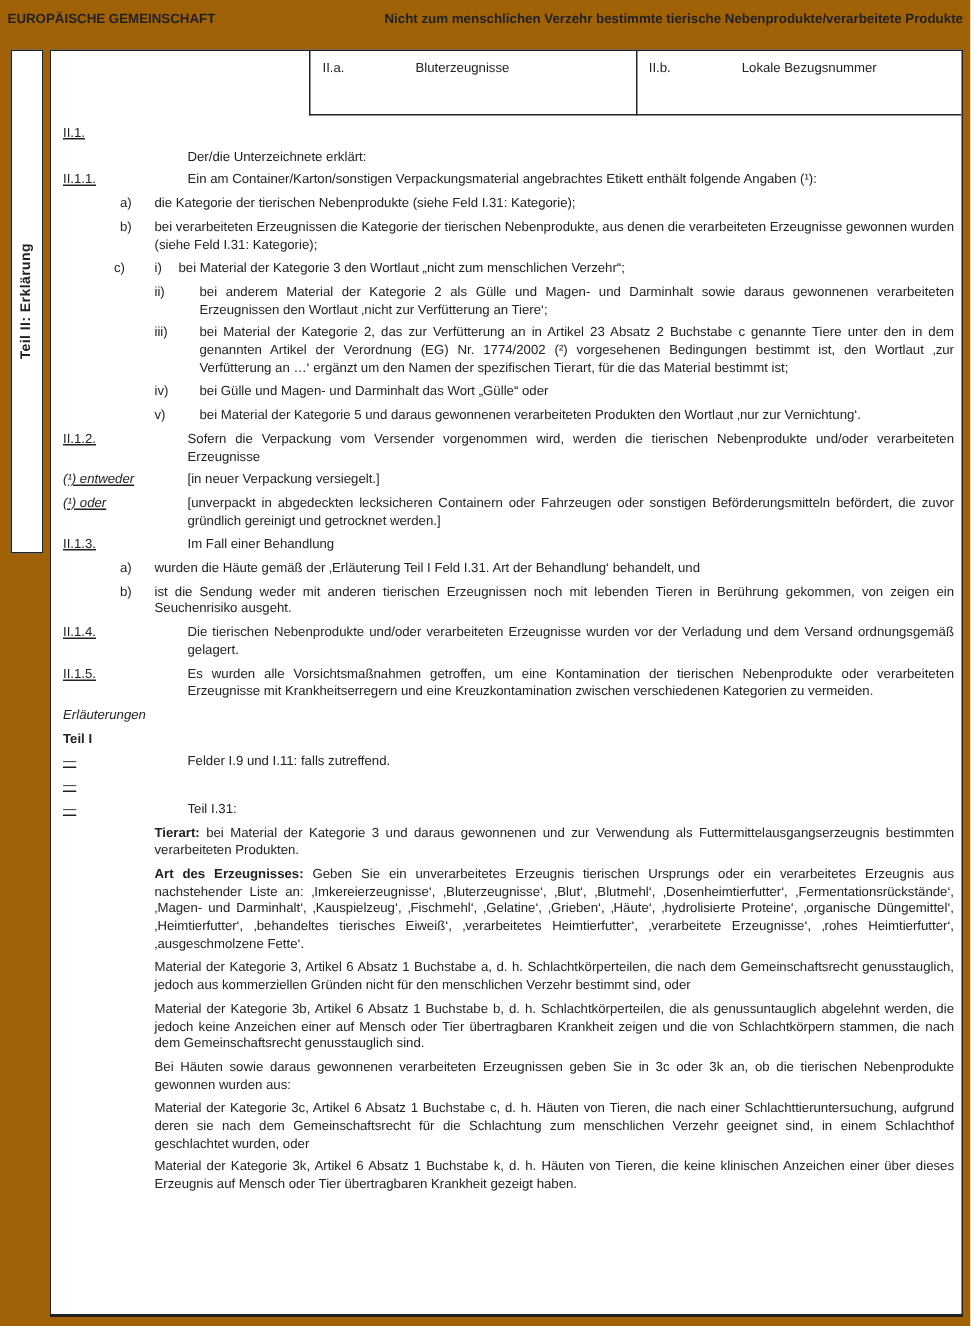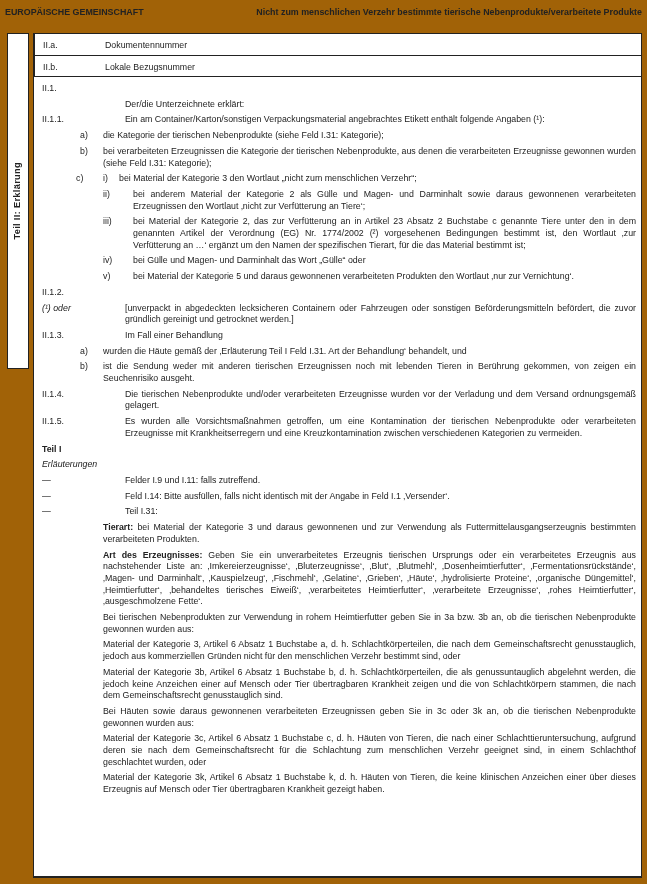--- a/index.html
+++ b/index.html
@@ -20,30 +20,30 @@
   }
   .sidebox {
     position:absolute; left:7px; top:33px; width:22px; height:336px;
     border:1.5px solid #222; box-sizing:border-box;
     display:flex; align-items:center; justify-content:center; background:#fff;
   }
   .sidebox .vtext {
     writing-mode:vertical-rl; transform:rotate(180deg);
     font-weight:bold; font-size:9.3px; white-space:nowrap; letter-spacing:.3px;
   }
-  .idrow { display:flex; height:43px;flex-direction:column; }
+  .idrow { display:flex; height:43px; }
   .id-spacer { width:172px; flex-shrink:0; }
   .id-cell {
     flex:1; border-left:1.5px solid #222; border-bottom:1.5px solid #222;
     box-sizing:border-box; padding:6px 0 0 8px; display:flex;
   }
   .id-code { width:62px; flex-shrink:0; }
   .content { padding:6px 5px 0 8px; }
   .row { display:flex; margin-bottom:4px; }
-  .num { width:83px; flex-shrink:0; }
+  .num { width:83px; flex-shrink:0;text-decoration:underline; }
   .txt { flex:1; text-align:justify; }
   .sub { margin-left:38px; }
   .lab { width:23px; flex-shrink:0; }
   .crow { margin-left:34px; }
   .clab { width:27px; flex-shrink:0; }
   .rom { width:16px; flex-shrink:0; }
   .csub { margin-left:61px;gap:14px; }
   .para { margin:0 0 4px 61px; text-align:justify; }
   .it { font-style:italic; }
   .b { font-weight:bold; }
@@ -61,21 +61,21 @@
   <div class="sidebox">
     <span class="vtext">Teil II: Erklärung</span>
   </div>
 
   <div class="mainbox">
 
     <div class="idrow">
       <div class="id-spacer"></div>
       <div class="id-cell">
         <span class="id-code">II.a.</span>
-        <span>Dokumentennummer</span>
+        <span>Bluterzeugnisse</span>
       </div>
       <div class="id-cell">
         <span class="id-code">II.b.</span>
         <span>Lokale Bezugsnummer</span>
       </div>
     </div>
 
     <div class="content">
 
       <div class="row">
@@ -115,20 +115,25 @@
         <span class="rom">iv)</span>
         <span class="txt">bei Gülle und Magen- und Darminhalt das Wort „Gülle“ oder</span>
       </div>
       <div class="row csub">
         <span class="rom">v)</span>
         <span class="txt">bei Material der Kategorie 5 und daraus gewonnenen verarbeiteten Produkten den Wortlaut ‚nur zur Vernichtung‘.</span>
       </div>
 
       <div class="row">
         <span class="num">II.1.2.</span>
+        <span class="txt">Sofern die Verpackung vom Versender vorgenommen wird, werden die tierischen Nebenprodukte und/oder verarbeiteten Erzeugnisse</span>
+      </div>
+      <div class="row">
+        <span class="num it">(¹) entweder</span>
+        <span class="txt">[in neuer Verpackung versiegelt.]</span>
       </div>
       <div class="row">
         <span class="num it">(¹) oder</span>
         <span class="txt">[unverpackt in abgedeckten lecksicheren Containern oder Fahrzeugen oder sonstigen Beförderungsmitteln befördert, die zuvor gründlich gereinigt und getrocknet werden.]</span>
       </div>
 
       <div class="row">
         <span class="num">II.1.3.</span>
         <span class="txt">Im Fall einer Behandlung</span>
       </div>
@@ -144,45 +149,43 @@
       <div class="row">
         <span class="num">II.1.4.</span>
         <span class="txt">Die tierischen Nebenprodukte und/oder verarbeiteten Erzeugnisse wurden vor der Verladung und dem Versand ordnungsgemäß gelagert.</span>
       </div>
       <div class="row">
         <span class="num">II.1.5.</span>
         <span class="txt">Es wurden alle Vorsichtsmaßnahmen getroffen, um eine Kontamination der tierischen Nebenprodukte oder verarbeiteten Erzeugnisse mit Krankheitserregern und eine Kreuzkontamination zwischen verschiedenen Kategorien zu vermeiden.</span>
       </div>
 
       <div class="row">
-        <span class="txt b" style="text-align:left">Teil I</span>
+        <span class="txt it" style="text-align:left">Erläuterungen</span>
       </div>
       <div class="row">
-        <span class="txt it" style="text-align:left">Erläuterungen</span>
+        <span class="txt b" style="text-align:left">Teil I</span>
       </div>
 
       <div class="row">
         <span class="num">—</span>
         <span class="txt">Felder I.9 und I.11: falls zutreffend.</span>
       </div>
       <div class="row">
         <span class="num">—</span>
-        <span class="txt">Feld I.14: Bitte ausfüllen, falls nicht identisch mit der Angabe in Feld I.1 ‚Versender‘.</span>
       </div>
       <div class="row">
         <span class="num">—</span>
         <span class="txt">Teil I.31:</span>
       </div>
 
       <p class="para"><b>Tierart:</b><span> bei Material der Kategorie 3 und daraus gewonnenen und zur Verwendung als Futtermittelausgangserzeugnis bestimmten verarbeiteten Produkten.</span></p>
 
       <p class="para"><b>Art des Erzeugnisses:</b><span> Geben Sie ein unverarbeitetes Erzeugnis tierischen Ursprungs oder ein verarbeitetes Erzeugnis aus nachstehender Liste an: ‚Imkereierzeugnisse‘, ‚Bluterzeugnisse‘, ‚Blut‘, ‚Blutmehl‘, ‚Dosenheimtierfutter‘, ‚Fermentationsrückstände‘, ‚Magen- und Darminhalt‘, ‚Kauspielzeug‘, ‚Fischmehl‘, ‚Gelatine‘, ‚Grieben‘, ‚Häute‘, ‚hydrolisierte Proteine‘, ‚organische Düngemittel‘, ‚Heimtierfutter‘, ‚behandeltes tierisches Eiweiß‘, ‚verarbeitetes Heimtierfutter‘, ‚verarbeitete Erzeugnisse‘, ‚rohes Heimtierfutter‘, ‚ausgeschmolzene Fette‘.</span></p>
 
 
-      <p class="para">Bei tierischen Nebenprodukten zur Verwendung in rohem Heimtierfutter geben Sie in 3a bzw. 3b an, ob die tierischen Nebenprodukte gewonnen wurden aus:</p>
       <p class="para">Material der Kategorie 3, Artikel 6 Absatz 1 Buchstabe a, d. h. Schlachtkörperteilen, die nach dem Gemeinschaftsrecht genusstauglich, jedoch aus kommerziellen Gründen nicht für den menschlichen Verzehr bestimmt sind, oder</p>
       <p class="para">Material der Kategorie 3b, Artikel 6 Absatz 1 Buchstabe b, d. h. Schlachtkörperteilen, die als genussuntauglich abgelehnt werden, die jedoch keine Anzeichen einer auf Mensch oder Tier übertragbaren Krankheit zeigen und die von Schlachtkörpern stammen, die nach dem Gemeinschaftsrecht genusstauglich sind.</p>
       <p class="para">Bei Häuten sowie daraus gewonnenen verarbeiteten Erzeugnissen geben Sie in 3c oder 3k an, ob die tierischen Nebenprodukte gewonnen wurden aus:</p>
       <p class="para">Material der Kategorie 3c, Artikel 6 Absatz 1 Buchstabe c, d. h. Häuten von Tieren, die nach einer Schlachttieruntersuchung, aufgrund deren sie nach dem Gemeinschaftsrecht für die Schlachtung zum menschlichen Verzehr geeignet sind, in einem Schlachthof geschlachtet wurden, oder</p>
       <p class="para">Material der Kategorie 3k, Artikel 6 Absatz 1 Buchstabe k, d. h. Häuten von Tieren, die keine klinischen Anzeichen einer über dieses Erzeugnis auf Mensch oder Tier übertragbaren Krankheit gezeigt haben.</p>
 
     </div>
   </div>
 </div>
 

